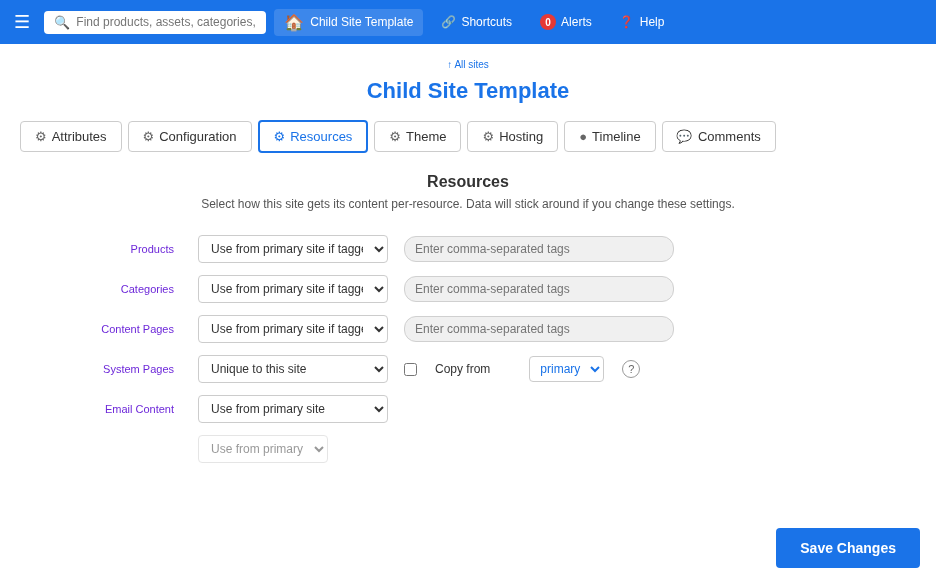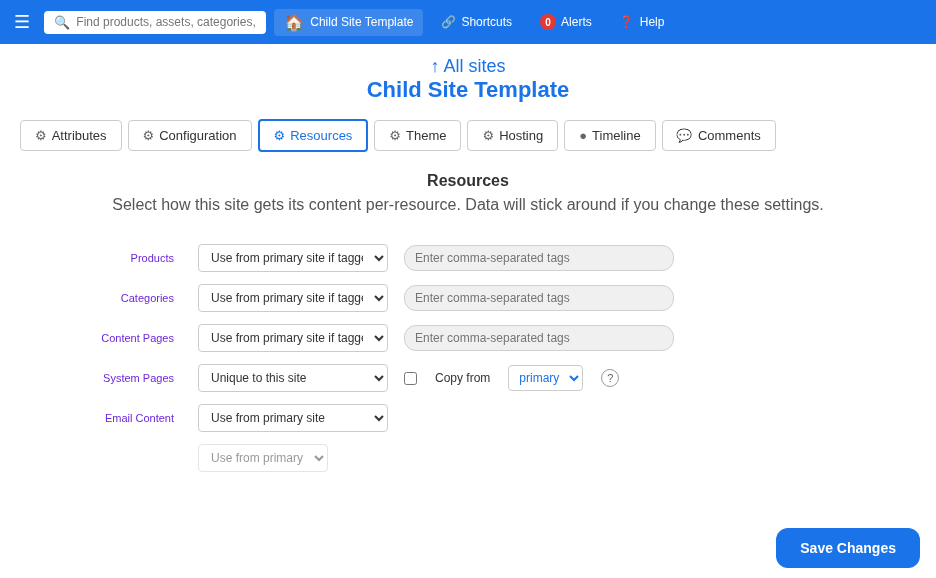--- a/index.html
+++ b/index.html
@@ -22,59 +22,59 @@
     .topnav-alerts { display: flex; align-items: center; gap: 5px; color: #fff; font-size: 12px; padding: 4px 10px; cursor: pointer; }
     .topnav-help { display: flex; align-items: center; gap: 5px; color: #fff; font-size: 12px; padding: 4px 10px; cursor: pointer; }
     .topnav-spacer { flex: 1; }
     .topnav-site-info { display: flex; align-items: center; gap: 8px; color: #fff; font-size: 12px; }
     .topnav-site-info .domain { font-size: 12px; line-height: 1.3; }
     .topnav-site-info .lang { font-size: 11px; opacity: 0.85; }
     .topnav-site-icon { width: 32px; height: 32px; background: #555; border-radius: 50%; display: flex; align-items: center; justify-content: center; font-size: 14px; }
 
     
     .page-header { text-align: center; padding: 12px 0 6px; }
-    .page-header .all-sites { color: #1a73e8; font-size: 18px; text-decoration: none; display: inline-block; margin-bottom: 0; }
+    .page-header .all-sites { color: #1a73e8; font-size: 10px; text-decoration: none; display: inline-block; margin-bottom: 8px; }
     .page-header h1 { color: #1a73e8; font-size: 22px; font-weight: bold; }
 
     
     .tabs-bar { display: flex; align-items: center; padding: 10px 20px; gap: 6px; overflow-x: auto; }
     .tab-item {
       display: flex; align-items: center; gap: 5px; padding: 7px 14px; border: 1px solid #ccc; border-radius: 4px; cursor: pointer; font-size: 13px; background: #fff; white-space: nowrap;
     }
     .tab-item.active { border: 2px solid #1a73e8; color: #1a73e8; }
     .tab-item .tab-icon { color: #666; font-size: 13px; }
     .tab-item.active .tab-icon { color: #1a73e8; }
 
     
     .content-area { padding: 10px 30px; }
     .content-title { text-align: center; font-size: 16px; font-weight: bold; margin-bottom: 6px; }
-    .content-subtitle { text-align: center; font-size: 16px; color: #555; margin-bottom: 24px; }
+    .content-subtitle { text-align: center; font-size: 12px; color: #555; margin-bottom: 18px; }
 
     
     .resource-table { width: 100%; border-collapse: collapse; }
     .resource-row td { padding: 6px 8px; vertical-align: middle; }
     .resource-label { color: #6d28d9; font-size: 11px; font-weight: normal; width: 160px; text-align: right; padding-right: 16px !important; }
     .resource-select-cell { width: 200px; }
     .resource-select {
       width: 190px; padding: 5px 8px; border: 1px solid #ccc; border-radius: 4px; font-size: 12px; background: #fff; color: #333; cursor: pointer;
     }
     .resource-tags {
       flex: 1; width: 270px; padding: 5px 10px; border: 1px solid #d0d0d0; border-radius: 12px; font-size: 12px; background: #f0f0f0; color: #888;
     }
     .copy-from-cell { display: flex; align-items: center; gap: 18px; font-size: 12px; }
     .copy-from-cell input[type=checkbox] { margin: 0; }
-    .copy-from-select { padding: 4px 6px; border: 1px solid #ccc; border-radius: 4px; font-size: 12px; color: #1a73e8; background: #fff; }
+    .copy-from-select { padding: 4px 6px; border: 1px solid #ccc; border-radius: 4px; font-size: 12px; color: #1a73e8; background: #fff; margin-left: 21px; }
     .help-icon { display: inline-flex; align-items: center; justify-content: center; width: 18px; height: 18px; border-radius: 50%; border: 1px solid #999; color: #666; font-size: 11px; cursor: pointer; }
 
     
     .save-bar {
       position: fixed; bottom: 0; right: 0; width: 100%; display: flex; justify-content: flex-end; padding: 10px 16px; background: transparent;
     }
     .save-btn {
-      background: #1a73e8; color: #fff; border: none; border-radius: 12px; padding: 12px 24px; font-size: 14px; font-weight: bold; cursor: pointer;
+      background: #1a73e8; color: #fff; border: none; border-radius: 4px; padding: 12px 24px; font-size: 14px; font-weight: bold; cursor: pointer;
     }
 
     
     .alert-badge { background: #e53935; color: #fff; border-radius: 50%; width: 16px; height: 16px; display: inline-flex; align-items: center; justify-content: center; font-size: 10px; font-weight: bold; }
   </style>
 </head>
 <body>
 
 <div class="topnav">
   <span class="topnav-hamburger">☰</span>

